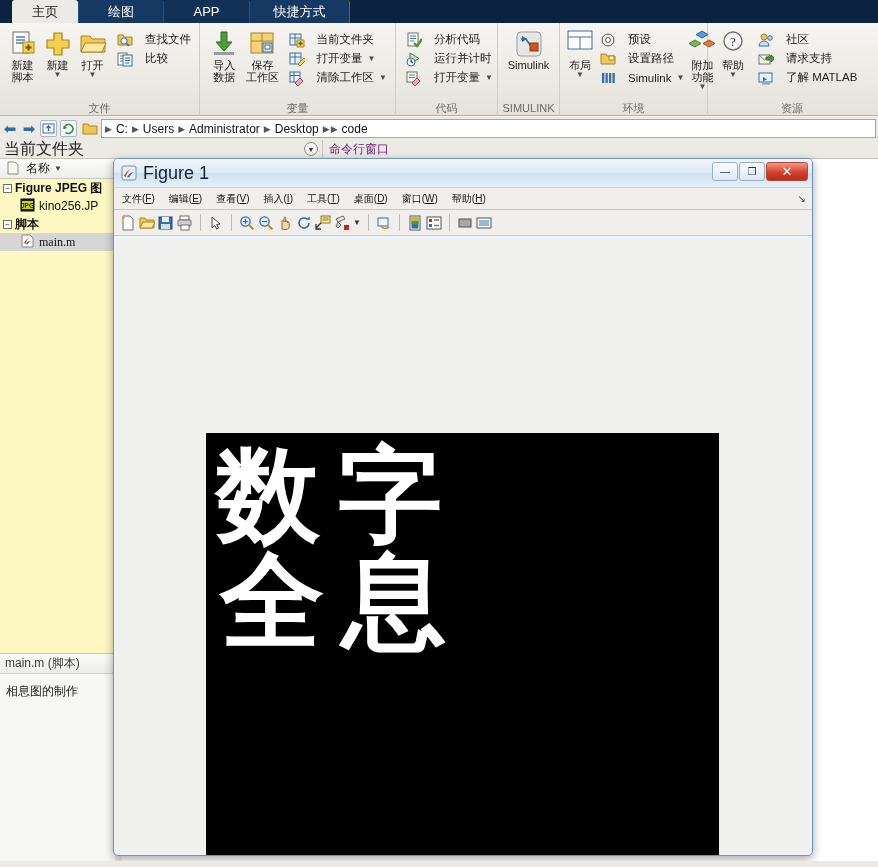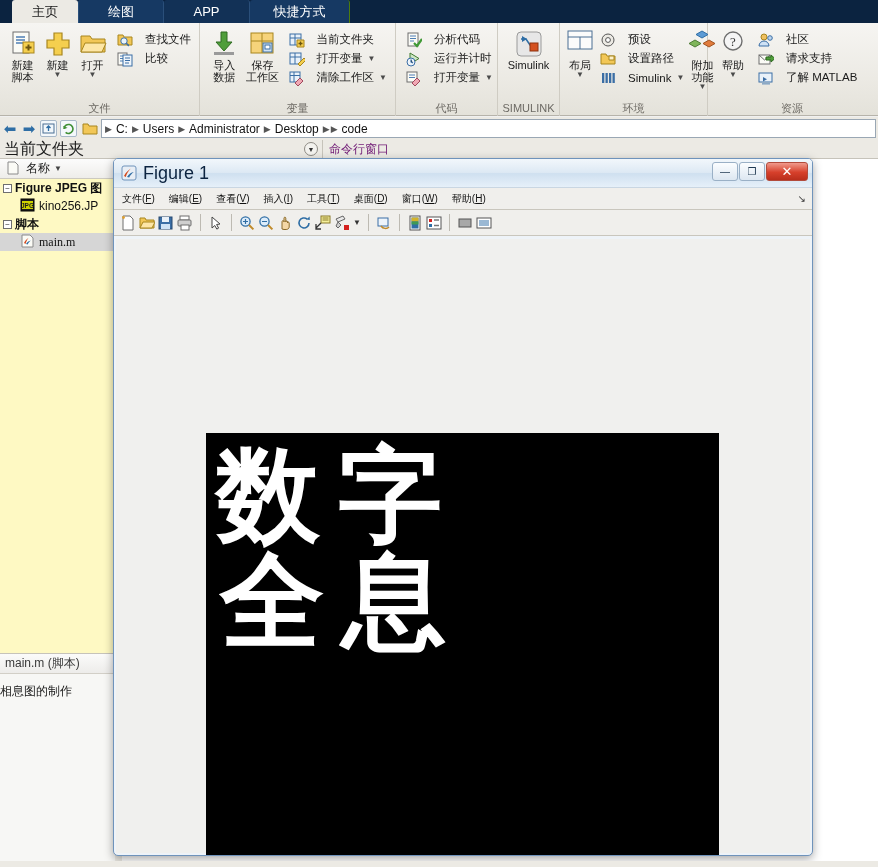--- a/index.html
+++ b/index.html
@@ -105,21 +105,21 @@
   .treerow.sel { background: #d6d6d6; font-family: Liberation Serif, serif; }
   .twisty { width: 9px; height: 9px; border: 1px solid #6f6f6f; background: #fff;
             font-size: 8px; line-height: 7px; text-align: center; color: #333; flex: none; }
   .indent { width: 14px; flex: none; }
 
   .detailpane { position: absolute; left: 0; top: 653px; width: 122px; height: 214px;
                 background: #f7f7f5; border-right: 1px solid #c6c3ba; border-top: 1px solid #c6c3ba; }
   .detailhdr { height: 20px; background: linear-gradient(180deg,#fbfbfa,#edeceA);
                border-bottom: 1px solid #d2cfc7; display: flex; align-items: center; padding-left: 5px; }
   .detailhdr .t { font-size: 12px; color: #3a3a3a; }
-  .detailbody { padding: 9px 0; }
+  .detailbody { padding: 9px 6px; }
   .detailbody .t { font-size: 12px; color: #1a1a1a; }
 
   
   .cmdpane { position: absolute; left: 122px; top: 159px; width: 756px; height: 708px;
              background: #ffffff; }
 
   
   .vsplit { position: absolute; left: 115px; top: 159px; width: 7px; height: 708px;
             background: #eceae4; }
 

